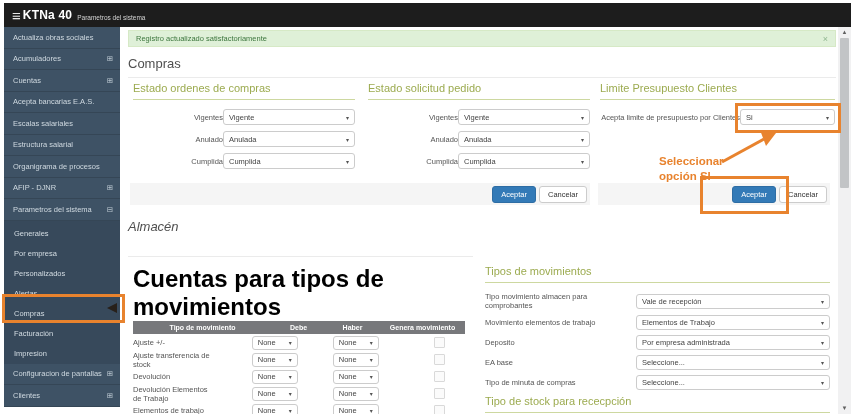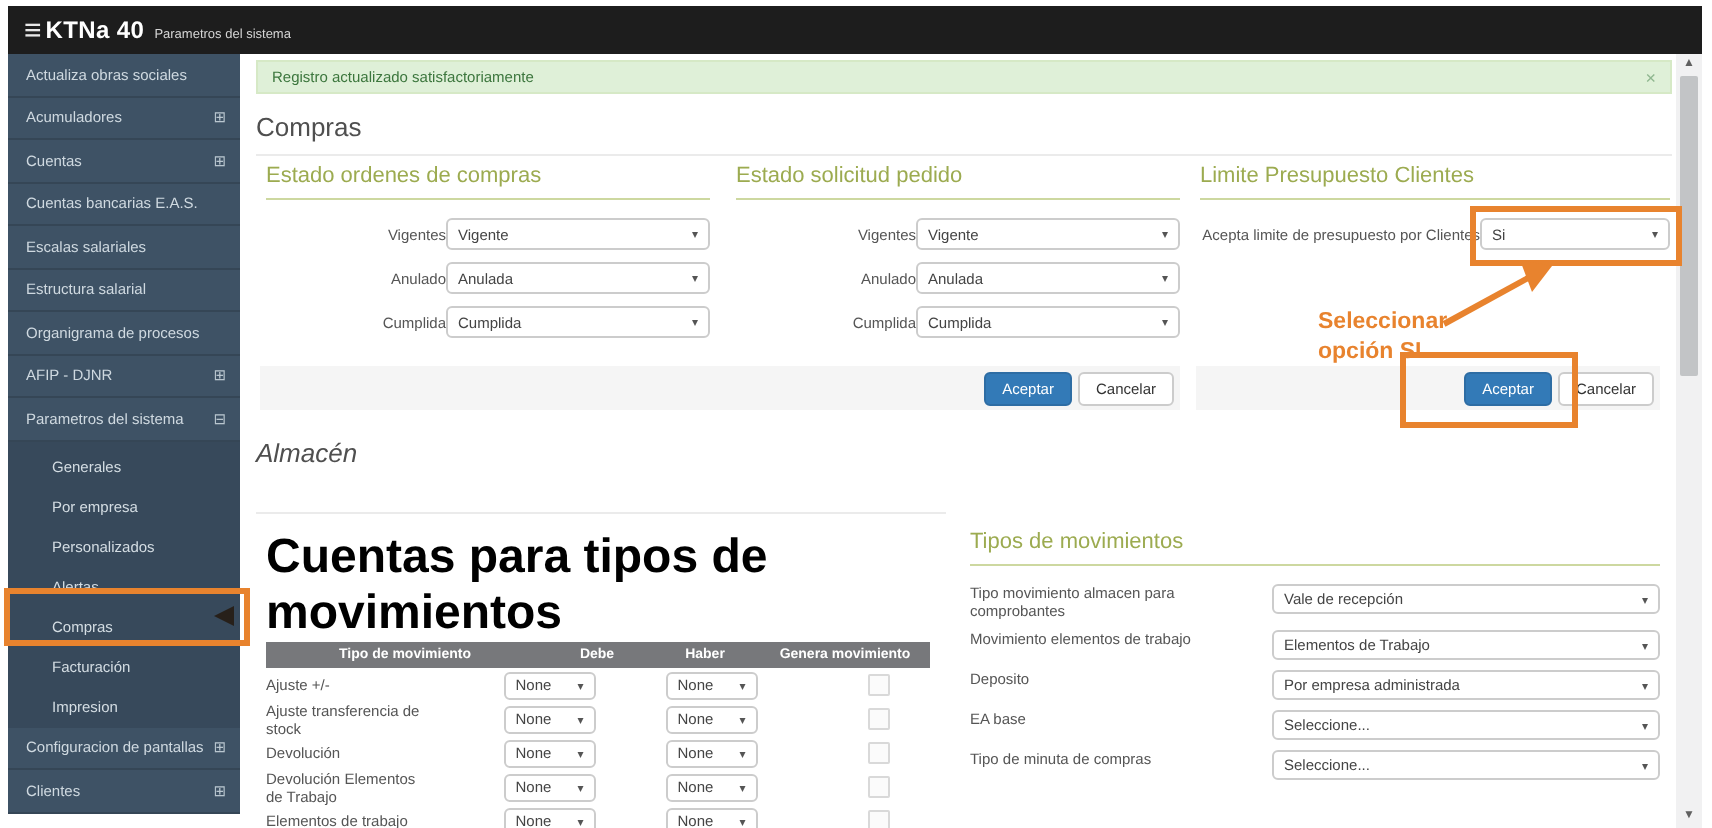--- a/index.html
+++ b/index.html
@@ -12,21 +12,21 @@
   .topbar .menu-glyph { font-size:15px; line-height:1; color:#e8e8e8; margin-right:2px; }
   .topbar .brand { font-size:12px; font-weight:bold; letter-spacing:0.2px; }
   .topbar .brand-sub { font-size:6.5px; color:#d5d5d5; margin-left:5px; margin-top:4px; }
 
   
   .sidebar { position:absolute; left:4px; top:27px; width:116px; height:380px; background:#3e5265; }
   .nav-item { height:21.5px; display:flex; align-items:center; justify-content:space-between;
               padding:0 7px 0 9px; font-size:7.5px; color:#cfd9e0; border-bottom:1px solid rgba(0,0,0,0.14); cursor:pointer; }
   .nav-item .tog { font-size:7.5px; color:#b9c6cf; }
   .submenu { background:#37495b; padding-top:3px; }
-  .sub-item { height:20px; display:flex; align-items:center; padding-left:22px; font-size:7.5px; color:#d4dde3; cursor:pointer; }
+  .sub-item { height:20px; display:flex; align-items:center; padding-left:10px; font-size:7.5px; color:#d4dde3; cursor:pointer; }
 
   
   .content { position:absolute; left:120px; top:27px; width:718px; height:387px; background:#fff; overflow:hidden; }
 
   .alert { position:absolute; left:8px; top:3px; width:708px; height:17px; background:#dff0d8; border:1px solid #d6e9c6;
            color:#3c763d; font-size:7.5px; display:flex; align-items:center; padding:0 7px; }
   .alert .close-x { margin-left:auto; color:#90b790; font-size:9px; cursor:pointer; }
 
   .page-title { position:absolute; left:8px; font-size:13px; font-weight:normal; color:#4f4f4f; }
   .hr-line { position:absolute; border-top:1px solid #ebebeb; height:0; }
@@ -61,21 +61,21 @@
   .c-tipo { width:139px; text-align:center; }
   .c-debe { width:53px;  text-align:center; }
   .c-haber{ width:55px;  text-align:center; }
   .c-gen  { width:85px;  text-align:center; }
   .trow { display:flex; align-items:center; height:17px;gap:35px; }
   .trow .c-tipo { text-align:left; font-size:7.5px; color:#555; }
   .cellflex { display:flex; justify-content:center; }
   .chk { width:11px; height:11px; border:1px solid #d9d9d9; background:#fbfbfb; border-radius:1px; margin:0 auto; cursor:pointer; }
 
   .rsection { position:absolute; left:365px; top:238px; width:345px; }
-  .rrow { display:flex; align-items:flex-start; margin-bottom:5px;gap:24px; }
+  .rrow { display:flex; align-items:center; margin-bottom:5px;gap:24px; }
   .rrow label { flex:1; font-size:7.5px; color:#555; }
   .rsection h2.second { margin-top:2px; }
 
   
   .scrollbar { position:absolute; left:838px; top:27px; width:13px; height:387px; background:#f1f1f2; }
   .sb-arrow { width:13px; height:11px; font-size:6px; color:#606060; text-align:center; line-height:11px; cursor:pointer; }
   .sb-thumb { position:absolute; left:2px; top:11px; width:9px; height:150px; background:#c2c4c6; border-radius:1px; cursor:pointer; }
   .sb-down { position:absolute; bottom:0; }
 
   
@@ -103,21 +103,21 @@
     </div>
   <div class="nav-item">
       <span>Acumuladores</span>
       <span class="tog">⊞</span>
     </div>
   <div class="nav-item">
       <span>Cuentas</span>
       <span class="tog">⊞</span>
     </div>
   <div class="nav-item">
-      <span>Cuentas bancarias E.A.S.</span>
+      <span>Acepta bancarias E.A.S.</span>
     </div>
   <div class="nav-item">
       <span>Escalas salariales</span>
     </div>
   <div class="nav-item">
       <span>Estructura salarial</span>
     </div>
   <div class="nav-item">
       <span>Organigrama de procesos</span>
     </div>
@@ -363,20 +363,21 @@
           <span class="caret">▾</span>
         </div>
     </div>
     <div class="rrow">
       <label>Tipo de minuta de compras</label>
       <div class="sel sel-lg">
           <span>Seleccione...</span>
           <span class="caret">▾</span>
         </div>
     </div>
+    <h2 class="second">Tipo de stock para rececpción</h2>
 
   </div>
 
 </div>
 
 <div class="scrollbar">
   <div class="sb-arrow">▲</div>
   <div class="sb-thumb"></div>
   <div class="sb-arrow sb-down">▼</div>
 </div>

